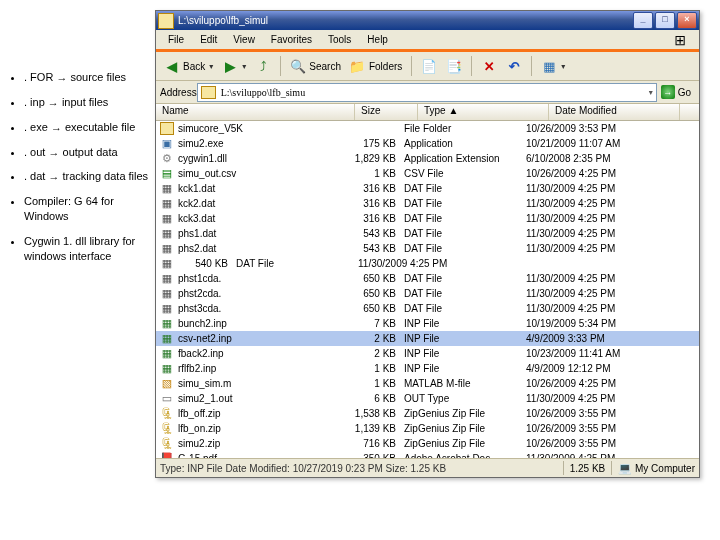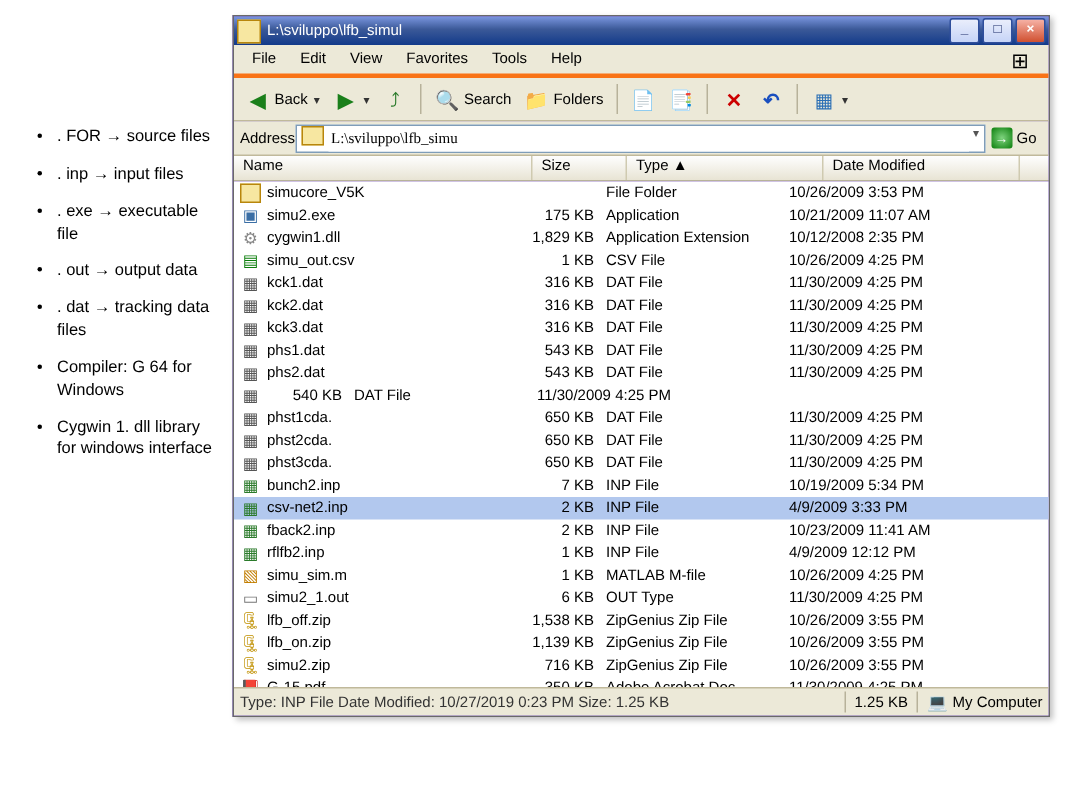--- a/index.html
+++ b/index.html
@@ -1,38 +1,38 @@
 <!DOCTYPE html>
 <html><head>
 <meta charset="utf-8">
 <style>
 html,body{margin:0;padding:0;font-family:Tahoma,Verdana,Segoe UI,sans-serif;font-size:10px;background:#fff;color:#000}
 .stage{position:relative;width:720px;height:540px;overflow:hidden}
 .sidebar{position:absolute;left:0;top:50px;width:150px;padding:20px 4px 0 10px}
-.sidebar ul{list-style:disc;margin:14px;padding-left:14px}
+.sidebar ul{list-style:disc;margin:0;padding-left:14px}
 .sidebar li{font-size:11px;line-height:1.35;margin-bottom:10px}
-.explorer{position:absolute;left:155px;top:10px;width:543px;height:466px;border:1px solid #696969;background:#8b5cf6;box-shadow:2px 2px 4px rgba(0,0,0,.25);display:flex;flex-direction:column}
+.explorer{position:absolute;left:155px;top:10px;width:543px;height:466px;border:1px solid #696969;background:#a3a3a3;box-shadow:2px 2px 4px rgba(0,0,0,.25);display:flex;flex-direction:column}
 .titlebar{height:19px;background:linear-gradient(#7a96df,#3b5998 45%,#123a8a);display:flex;align-items:center;color:#fff;font-size:10px;padding:0 2px}
 .title-icon{width:14px;height:14px;background:#f7e7a1;border:1px solid #b8860b;margin-right:4px}
 .title-text{flex:1;white-space:nowrap;overflow:hidden;text-overflow:ellipsis}
 .wbtn{width:18px;height:15px;margin-left:2px;background:linear-gradient(#eaeefb,#c6d4f7);border:1px solid #2f4e9b;border-radius:2px;text-align:center;font-size:9px;line-height:13px;color:#1a2a66;font-weight:bold}
 .wbtn.close{background:linear-gradient(#f6b2a6,#d05030);color:#fff}
 .menubar{height:19px;background:#ece9d8;border-bottom:3px solid #f97316;display:flex;align-items:center;padding-left:4px;font-size:10px}
 .menubar span{padding:2px 8px}
 .menubar .logo{margin-left:auto;width:22px;height:18px;display:flex;align-items:center;justify-content:center;font-size:14px}
 .toolbar{height:28px;background:#ece9d8;border-bottom:1px solid #c0b99b;display:flex;align-items:center;padding:0 4px;gap:1px;font-size:10px}
 .sep{width:1px;height:20px;background:#b7b29a;margin:0 4px}
 .tbtn{height:22px;display:flex;align-items:center;padding:0 4px;border-radius:3px;gap:3px}
 .ticon{width:16px;height:16px;display:inline-flex;align-items:center;justify-content:center;font-size:13px}
 .chev{font-size:8px;color:#333;margin-left:1px}
 .green{color:#1a7f1a;font-weight:bold}
 .redx{color:#c00;font-weight:bold}
 .bluecur{color:#1a4fbf;font-weight:bold}
 .addrbar{height:22px;background:#ece9d8;border-bottom:1px solid #c0b99b;display:flex;align-items:center;padding:0 4px;font-size:10px;gap:0}
-.addrbox{flex:1;height:17px;background:#fff;border:1px solid #7f9db9;display:flex;padding:0 3px;gap:3px}
+.addrbox{flex:1;height:17px;background:#fff;border:1px solid #7f9db9;display:flex;align-items:center;padding:0 3px;gap:3px}
 .addrbox .fi{width:13px;height:11px;background:#f7e7a1;border:1px solid #b8860b}
 .addrbox input{flex:1;border:0;font:10px Tahoma;outline:0}
 .addrbox .dd{font-size:8px;color:#555}
 .gobtn{display:flex;align-items:center;gap:3px;padding:0 4px}
 .gobtn .gi{width:14px;height:14px;border-radius:2px;background:radial-gradient(#7fd47f,#0a7d0a);color:#fff;text-align:center;line-height:14px;font-size:9px}
 .hdr{height:16px;background:linear-gradient(#fefefe,#e8e4d4);border-bottom:1px solid #b7b29a;display:flex;font-size:10px}
 .hdr div{padding:1px 6px;border-right:1px solid #cfcab0}
 .body{flex:1;display:flex;background:#fff;min-height:0}
 .list{flex:1;overflow:auto;font-size:10px}
 .row{display:flex;height:15px;align-items:center;padding-left:4px}
@@ -177,21 +177,21 @@
             <span class="cname col-name" style="width:168px">simu2.exe</span>
             <span class="csize col-size">175 KB</span>
             <span class="ctype col-type">Application</span>
             <span class="cdate col-date">10/21/2009 11:07 AM</span>
           </div>
           <div class="row">
             <span class="fi ic-dll">⚙</span>
             <span class="cname col-name" style="width:168px">cygwin1.dll</span>
             <span class="csize col-size">1,829 KB</span>
             <span class="ctype col-type">Application Extension</span>
-            <span class="cdate col-date">10/12/2008 2:35 PM</span>
+            <span class="cdate col-date">6/10/2008 2:35 PM</span>
           </div>
           <div class="row">
             <span class="fi ic-csv">▤</span>
             <span class="cname col-name" style="width:168px">simu_out.csv</span>
             <span class="csize col-size">1 KB</span>
             <span class="ctype col-type">CSV File</span>
             <span class="cdate col-date">10/26/2009 4:25 PM</span>
           </div>
           <div class="row">
             <span class="fi ic-dat">▦</span>

